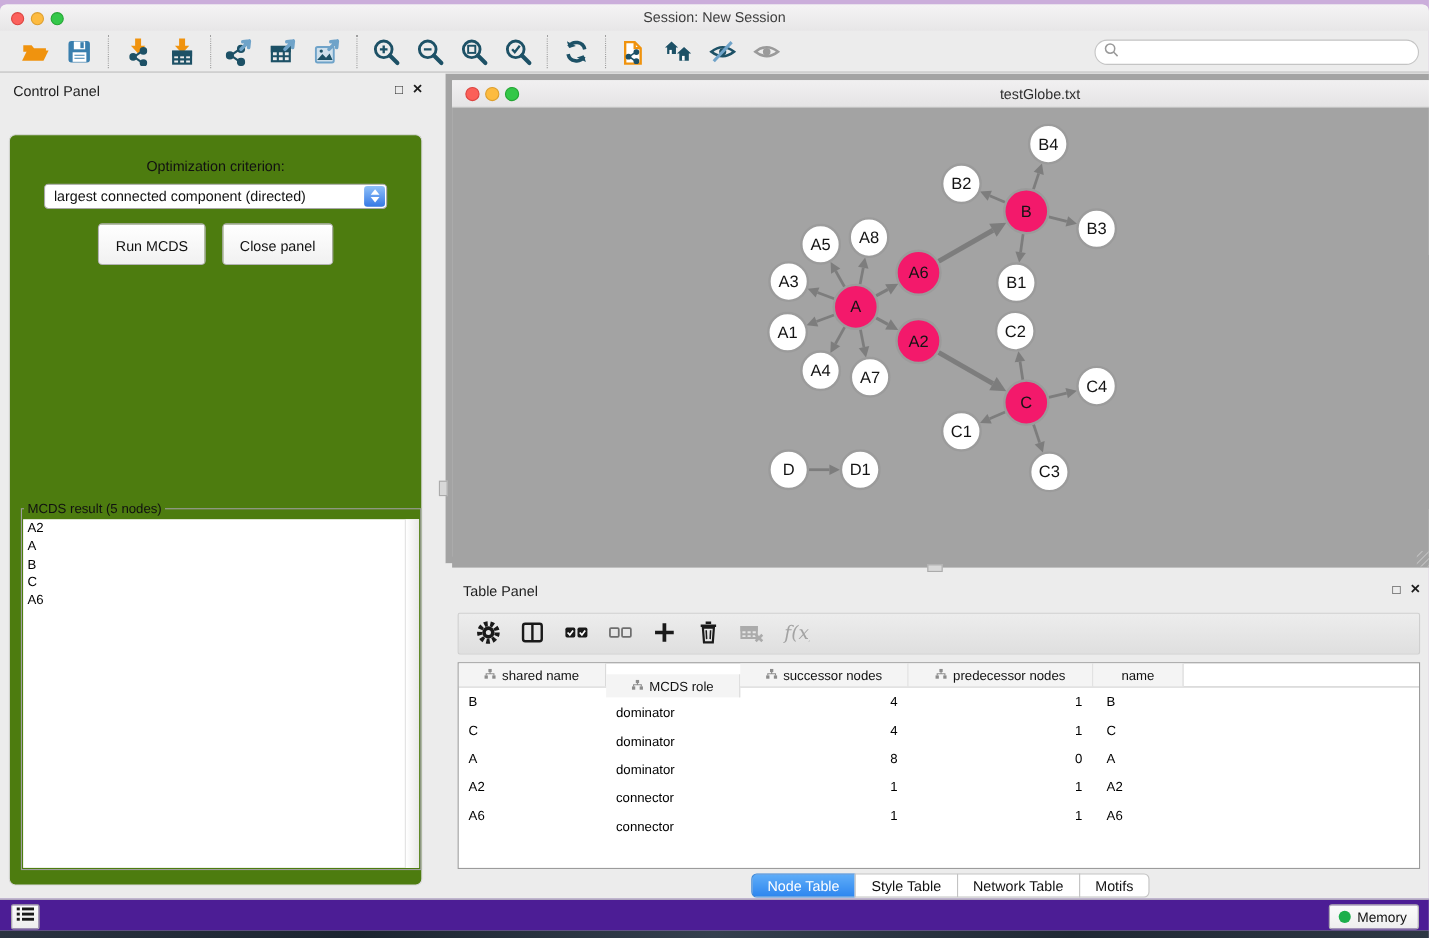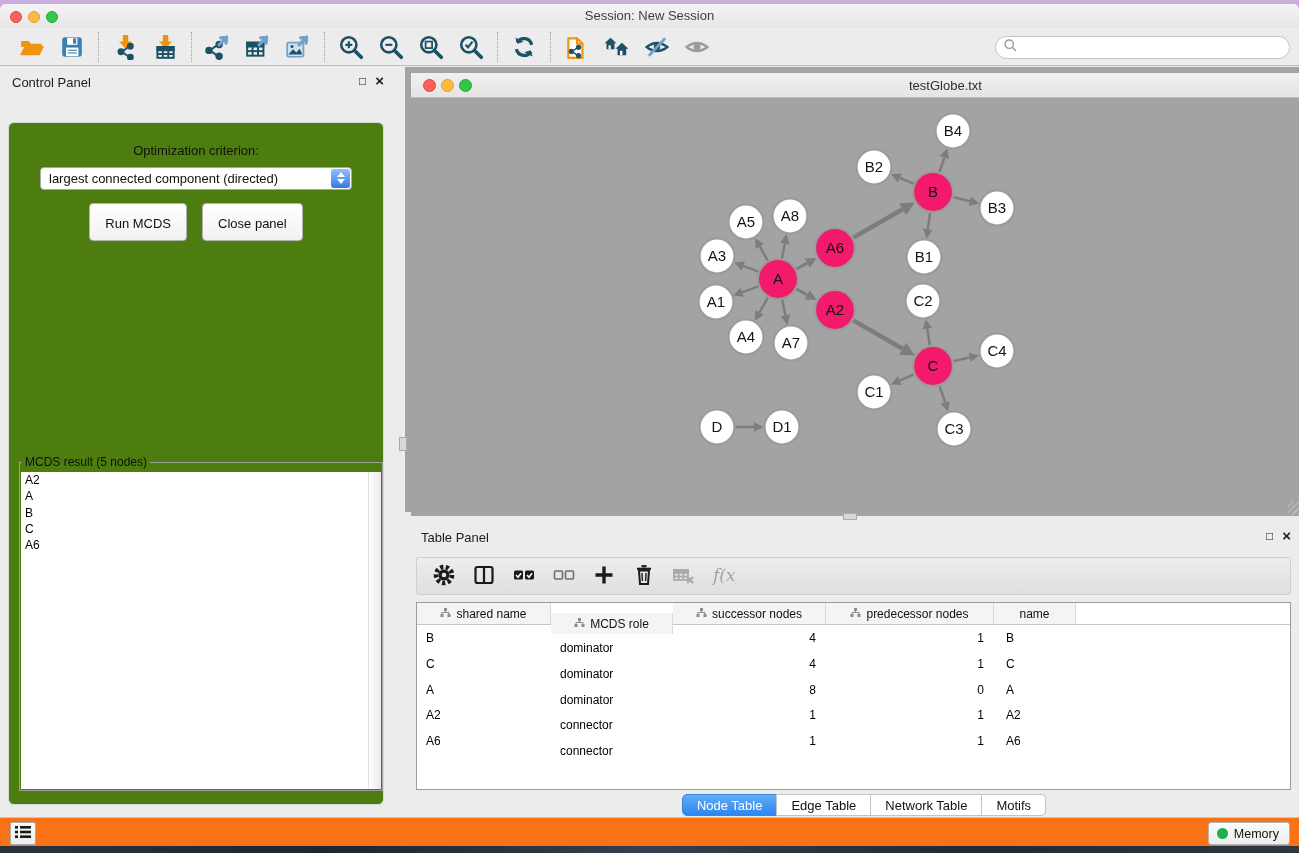--- a/index.html
+++ b/index.html
@@ -153,21 +153,21 @@
   .seg {
     height:22px; padding:0 14px; font-size:13px; line-height:21px; background:#fff;
     border:1px solid #c3c3c3; margin-left:-1px; cursor:pointer; color:#111;
   }
   .seg:first-child { border-radius:5px 0 0 5px; margin-left:0; }
   .seg:last-child { border-radius:0 5px 5px 0; }
   .seg.active { background:linear-gradient(#5fadf8,#2e86ef); color:#fff; border-color:#3a86d8;margin-left:24px; }
   
   #status-bar {
     position:absolute; left:0; top:813px; width:100%; height:29px;
-    background:#f97316; border-top:1px solid #c9c9c9;
+    background:#4c1d95; border-top:1px solid #c9c9c9;
   }
   #list-button {
     position:absolute; left:10px; top:4px; width:26px; height:23px;
     background:linear-gradient(#fcfcfc,#ededed); border:1px solid #ababab; border-radius:2px;
     display:flex; align-items:center; justify-content:center; cursor:pointer;
   }
   #memory-button {
     position:absolute; right:9px; top:4px; height:23px; padding:0 10px 0 8px;
     background:linear-gradient(#fbfbfb,#eee); border:1px solid #b5b5b5; border-radius:3px;
     display:flex; align-items:center; gap:6px; font-size:12.5px; color:#111; cursor:pointer;
@@ -676,21 +676,21 @@
             <div class="td c1">connector</div>
             <div class="td c2">1</div>
             <div class="td c3">1</div>
             <div class="td c4">A6</div>
           </div>
         </div>
     </div>
   </div>
   <div id="bottom-tabs">
       <button class="seg active">Node Table</button>
-      <button class="seg">Edge Table</button>
+      <button class="seg">Style Table</button>
       <button class="seg">Network Table</button>
       <button class="seg">Motifs</button>
     </div>
 
   <div id="status-bar">
     <div id="list-button">
       <span>
         <svg width="16" height="14" viewBox="0 0 16 14" fill="#1a1a1a">
           <rect x="0" y="1" width="3" height="2.6"></rect>
             <rect x="5" y="1" width="11" height="2.6"></rect>

